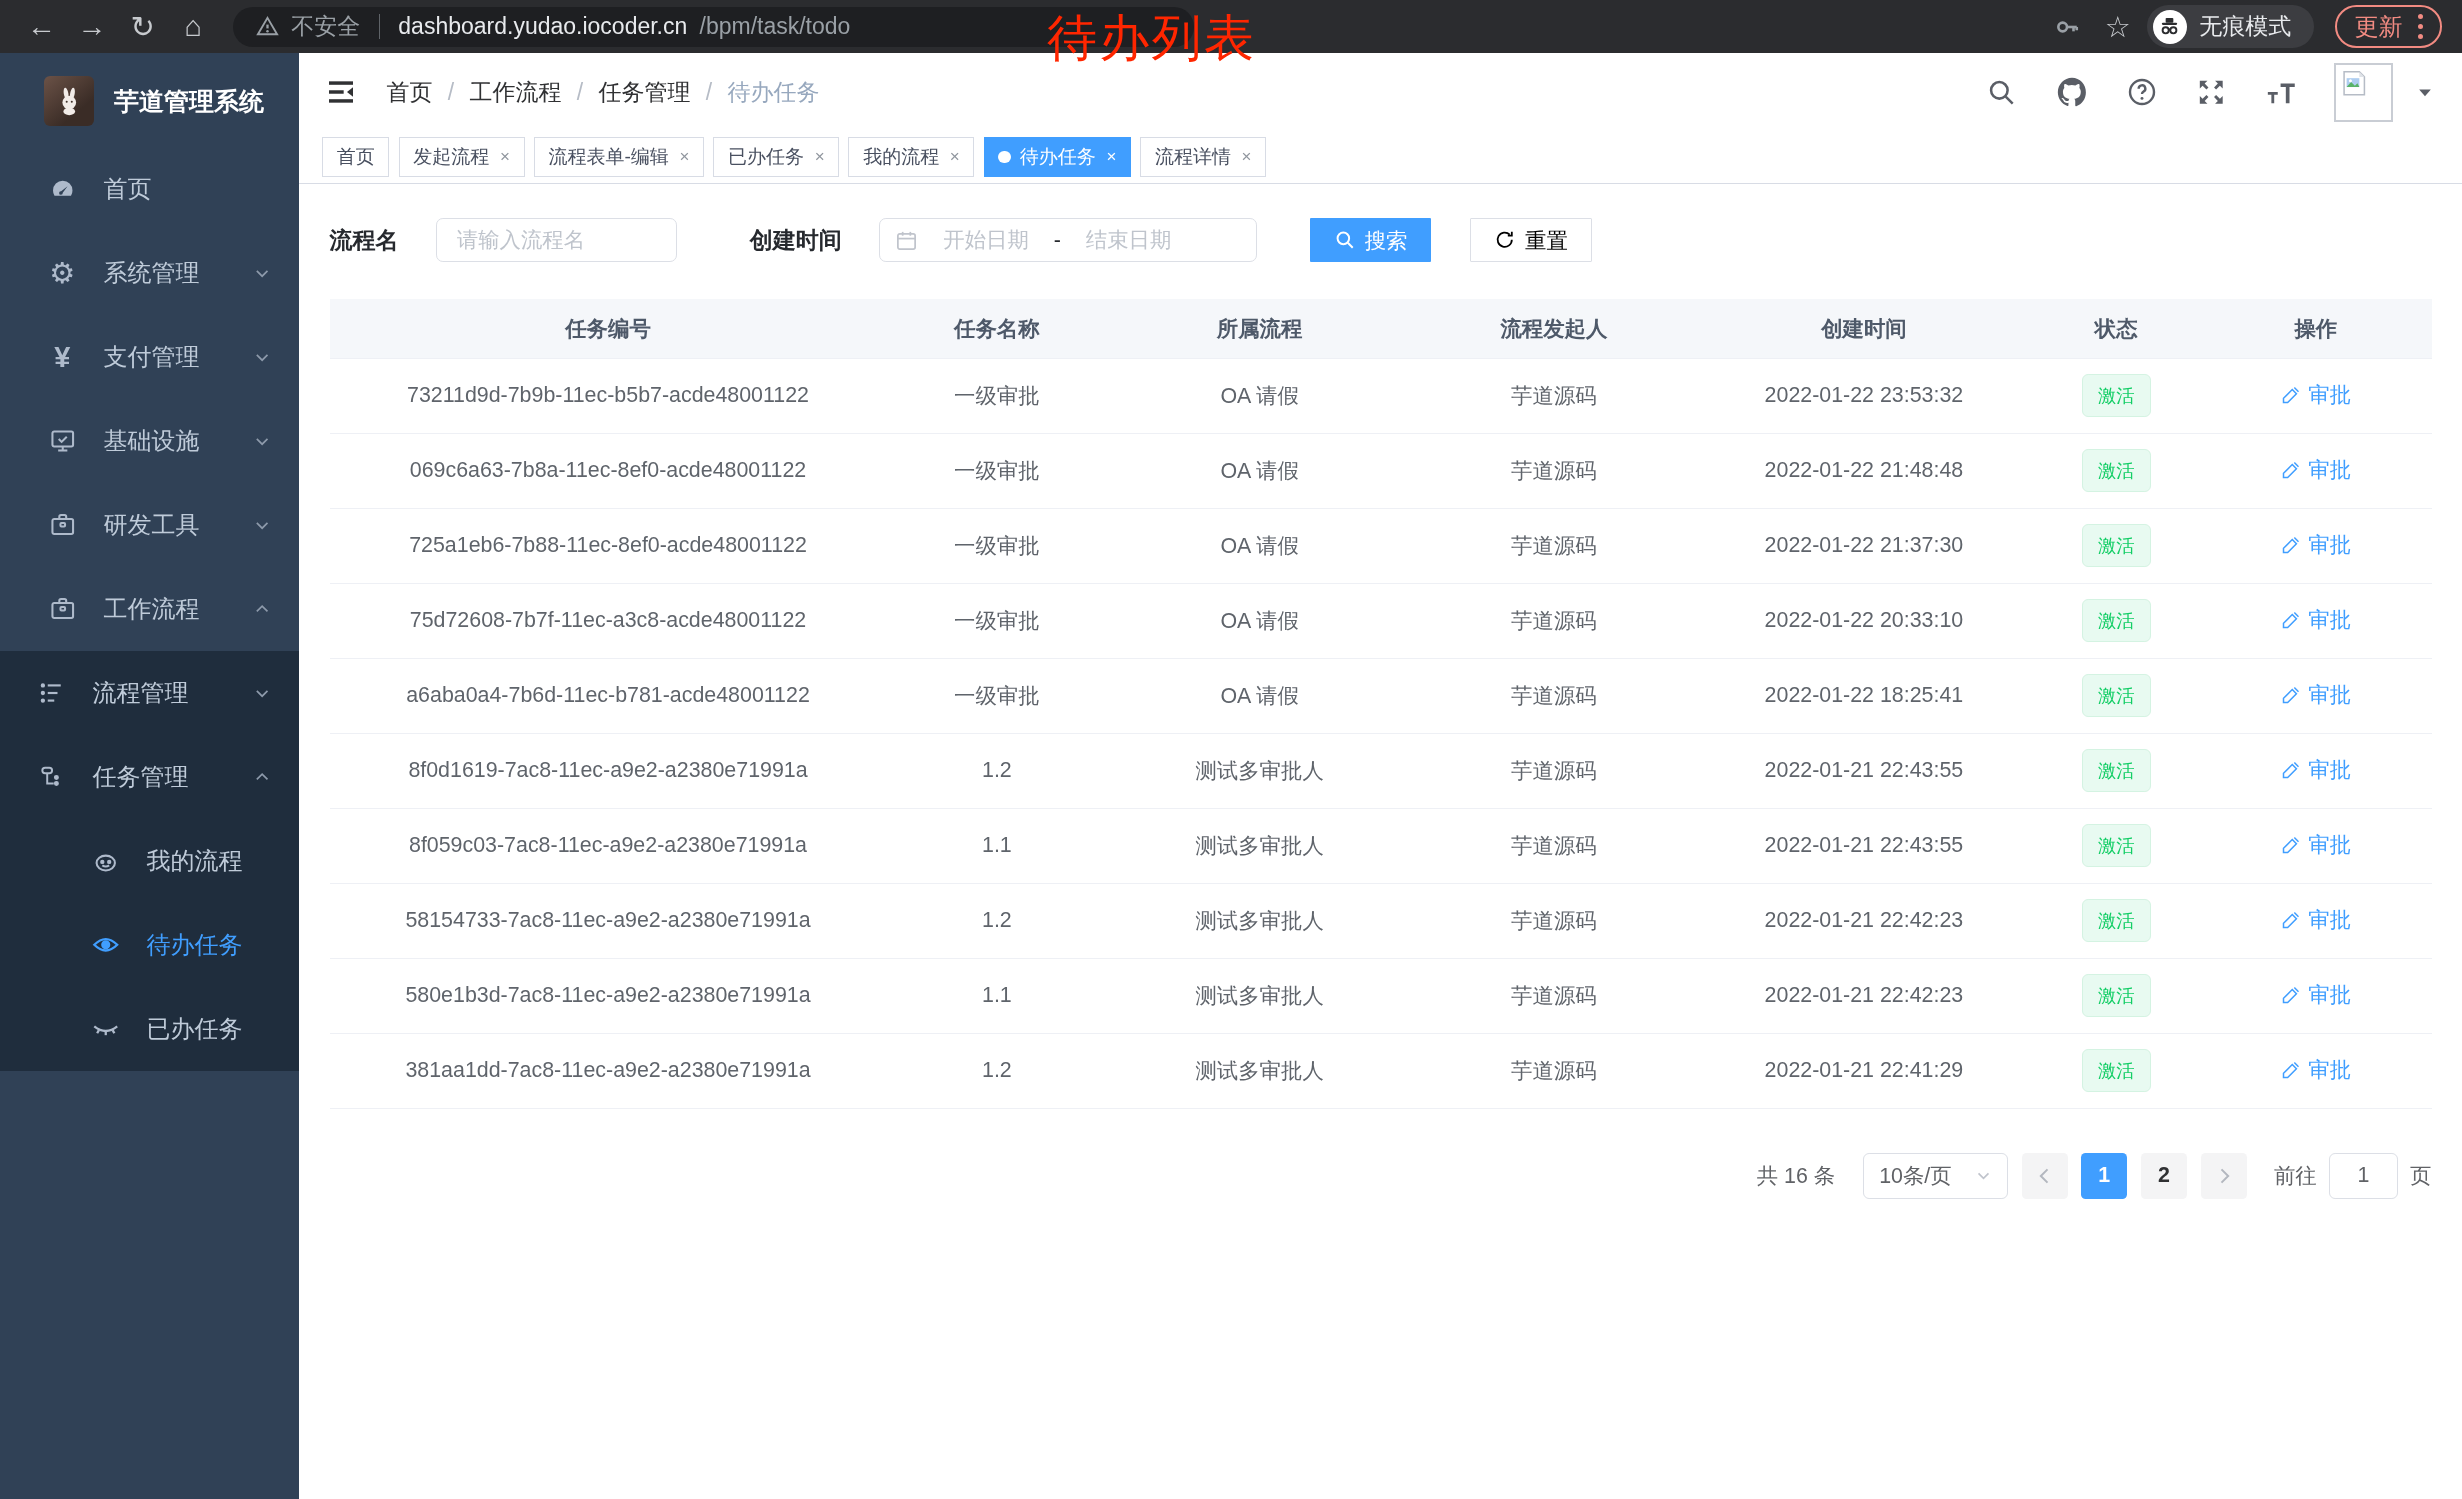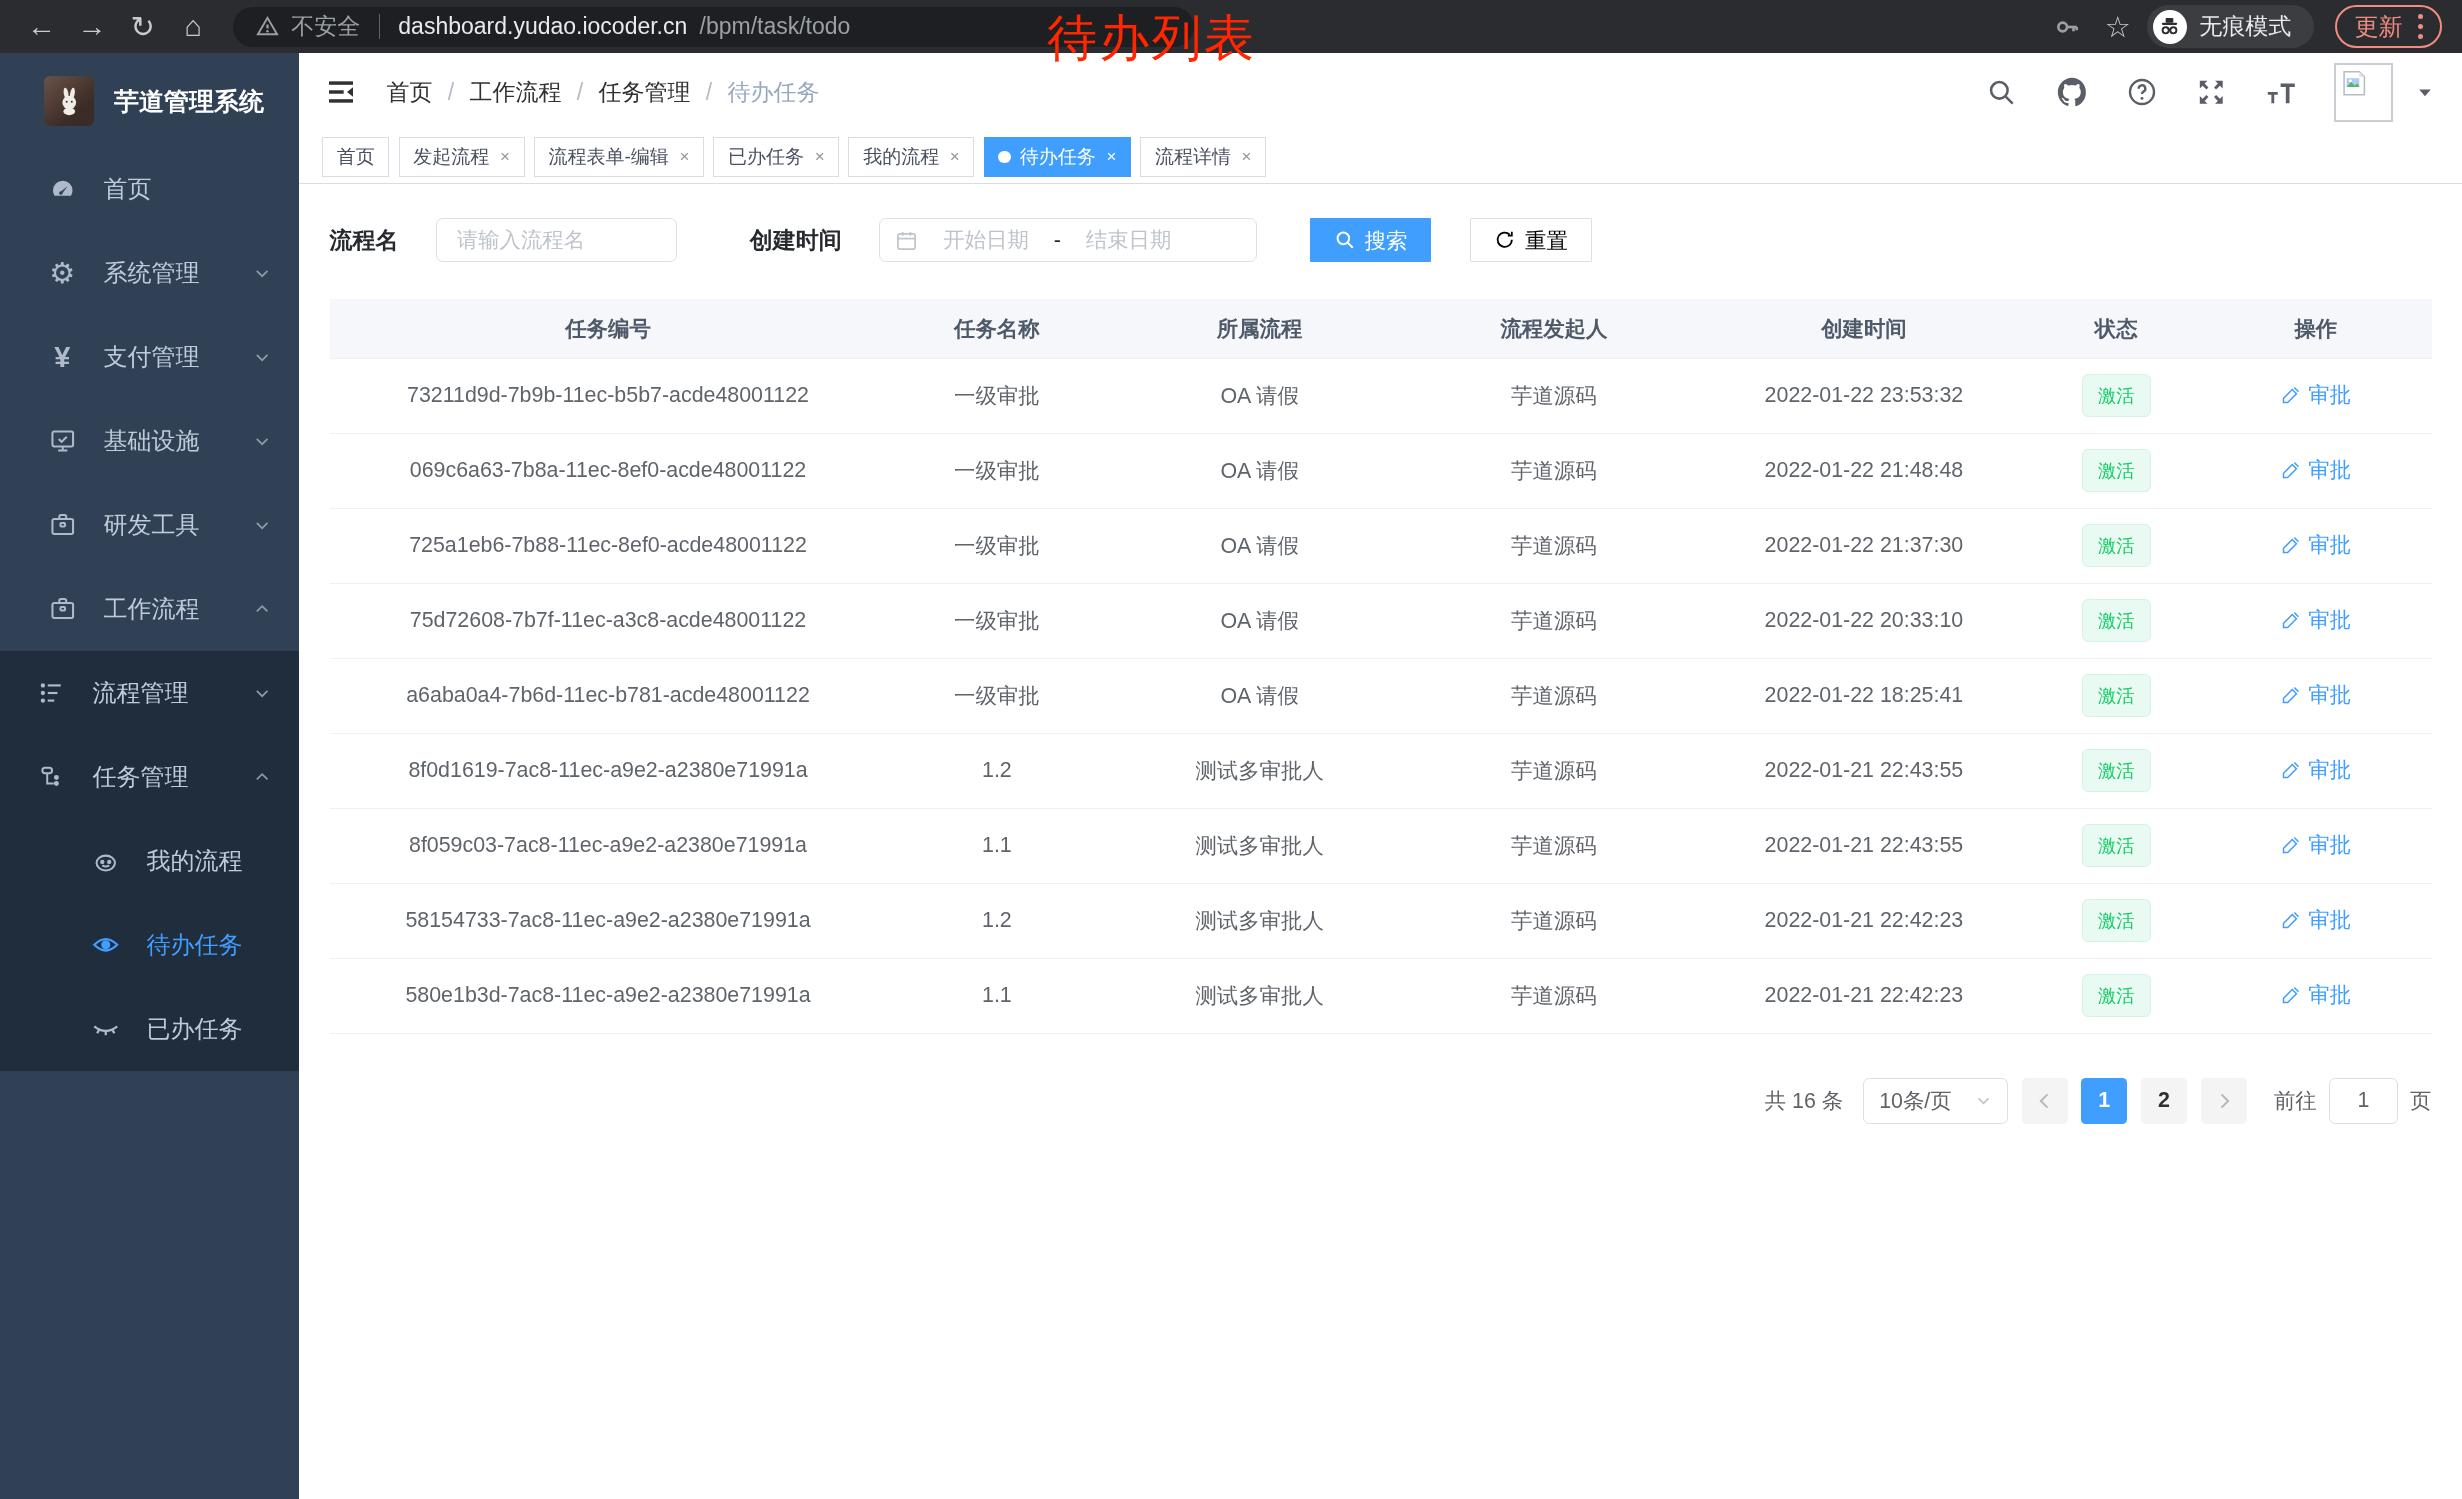--- a/index.html
+++ b/index.html
@@ -106,21 +106,21 @@
   table.grid { width: 100%; border-collapse: collapse; table-layout: fixed; text-align: center; }
   .grid th { background: #f5f7fa; height: 59px; font-size: 21.4px; color: #4e5969; font-weight: bold; }
   .grid td { height: 75px; border-bottom: 1.5px solid #eef0f5; font-size: 21.4px; color: #5f646b; }
   .grid tr:first-child td { border-top: 1.5px solid #eef0f5; }
   .badge-success { display: inline-block; padding: 7.6px 15.3px; border-radius: 6.1px; font-size: 18.3px;
     color: #13ce66; background: #e8faf1; border: 1.5px solid #d4f3e2; }
   .action-link { color: #409eff; display: inline-flex; align-items: center; gap: 7.6px; cursor: pointer; font-size: 21.4px; }
 
   .pagination { display: flex; align-items: center; justify-content: flex-end; margin-top: 44px; gap: 13.7px;
     font-size: 21.4px; color: #606266; }
-  .pg-total { margin-right: 6px; }
+  .pg-total { margin-right: 14px; }
   .pg-size { width: 145px; height: 46px; border: 1.5px solid #dcdfe6; border-radius: 6.1px; display: flex;
     align-items: center; justify-content: space-between; padding: 0 15.3px; color: #606266; cursor: pointer; }
   .pg-size .caret { color: #c0c4cc; }
   .pg-btn { min-width: 46px; height: 46px; border-radius: 4.6px; background: #f4f4f5; display: flex;
     align-items: center; justify-content: center; cursor: pointer; color: #303133; font-weight: bold; }
   .pg-btn.nav { color: #b3b7bf; font-weight: normal; font-size: 23px; }
   .pg-btn.active { background: #409eff; color: #fff; }
   .pg-goto { display: flex; align-items: center; gap: 12.2px; margin-left: 13.7px; }
   .pg-input { width: 69px; height: 46px; border: 1.5px solid #dcdfe6; border-radius: 6.1px; text-align: center;
     font-size: 21.4px; color: #606266; outline: none; font-family: inherit; }
@@ -626,20 +626,35 @@
             <td>2022-01-21 22:42:23</td>
             <td><span class="badge-success">激活</span></td>
             <td><span class="action-link">
                   <svg width="20" height="20" viewBox="0 0 24 24" fill="none" stroke="currentColor" stroke-width="1.8">
                     <path d="M13.5 5.5 l5 5 L8 21 H3 v-5 Z"></path>
                     <line x1="16" y1="3" x2="21" y2="8"></line>
                   </svg>
                   <span>审批</span>
                 </span></td>
           </tr>
+          <tr>
+            <td>381aa1dd-7ac8-11ec-a9e2-a2380e71991a</td>
+            <td>1.2</td>
+            <td>测试多审批人</td>
+            <td>芋道源码</td>
+            <td>2022-01-21 22:41:29</td>
+            <td><span class="badge-success">激活</span></td>
+            <td><span class="action-link">
+                  <svg width="20" height="20" viewBox="0 0 24 24" fill="none" stroke="currentColor" stroke-width="1.8">
+                    <path d="M13.5 5.5 l5 5 L8 21 H3 v-5 Z"></path>
+                    <line x1="16" y1="3" x2="21" y2="8"></line>
+                  </svg>
+                  <span>审批</span>
+                </span></td>
+          </tr>
         </tbody>
       </table>
 
       <div class="pagination">
         <span class="pg-total">共 16 条</span>
         <div class="pg-size">
           <span>10条/页</span>
           <span class="caret">
               <svg width="17" height="17" viewBox="0 0 24 24" fill="none" stroke="currentColor" stroke-width="2.4">
                 <path d="M5 9 l7 7 7-7"></path>

